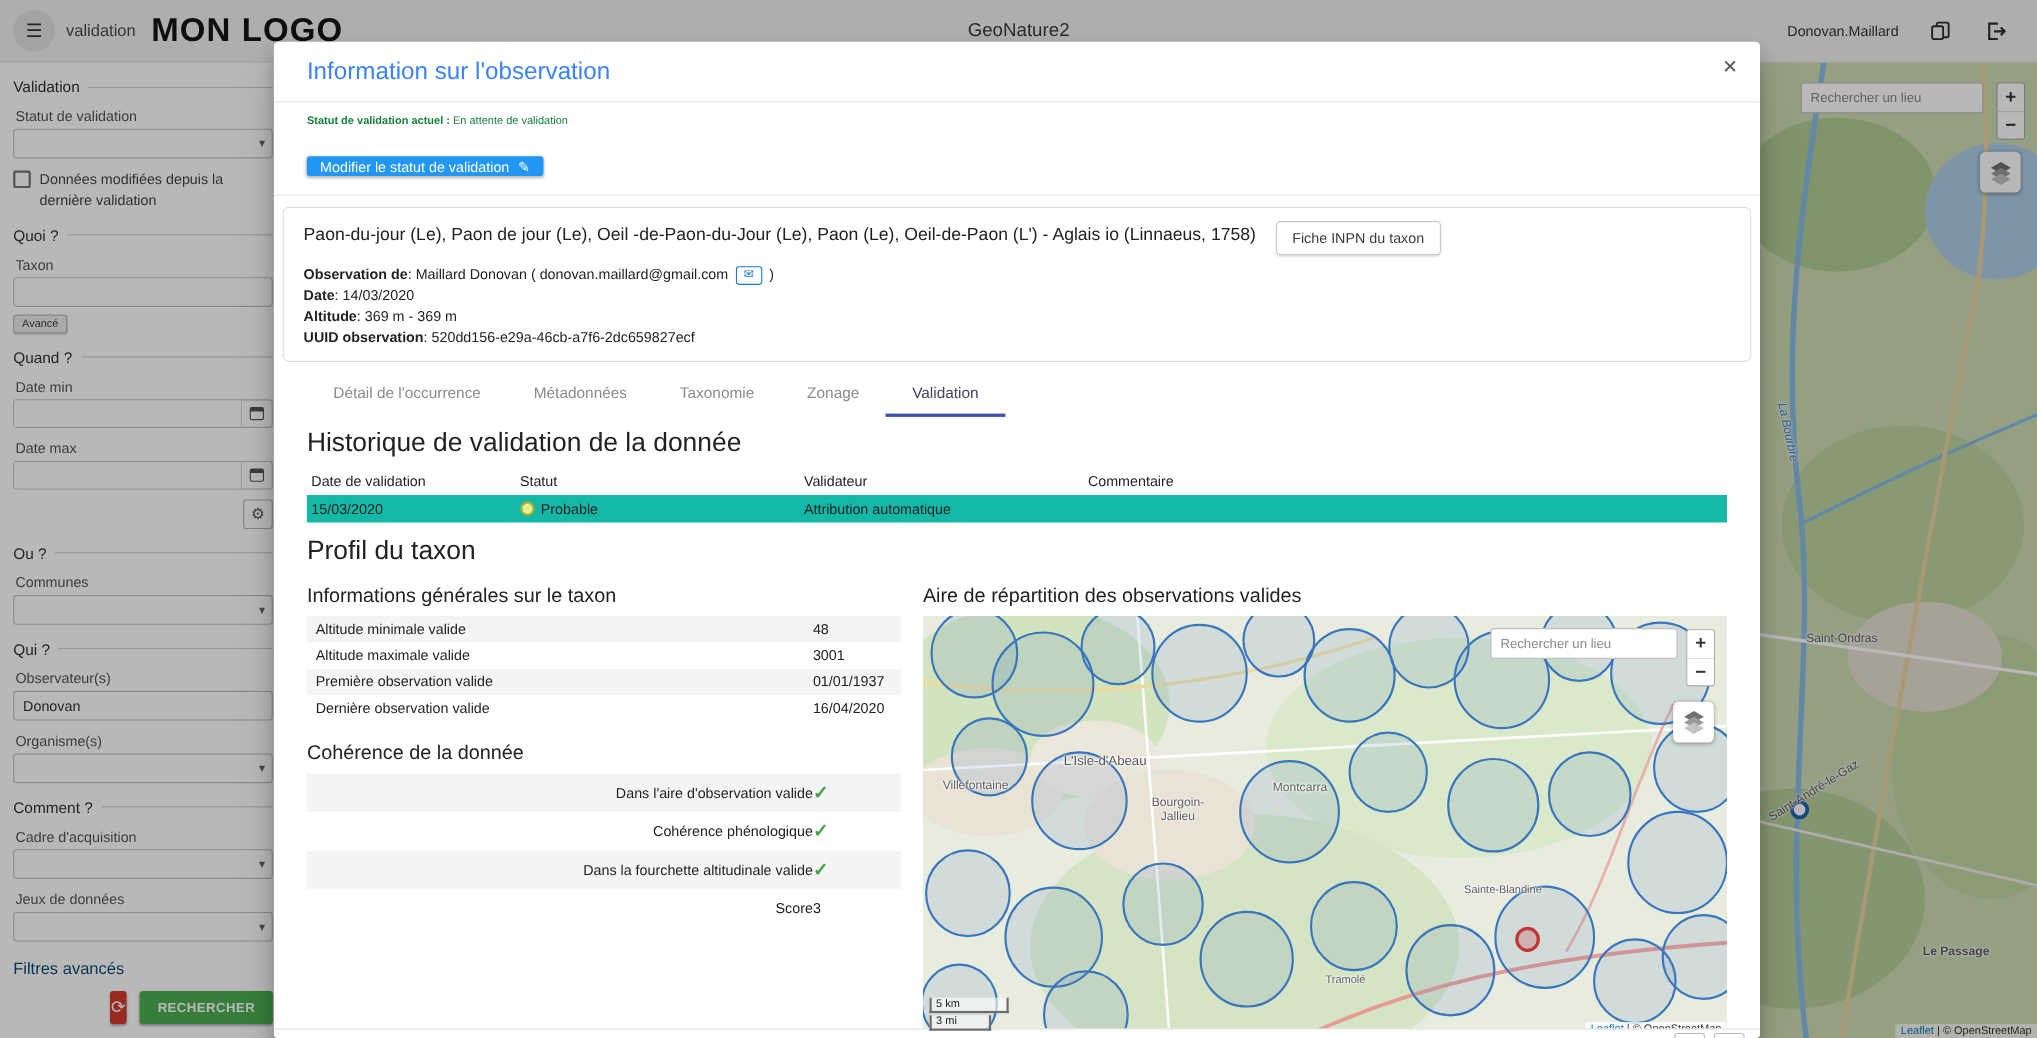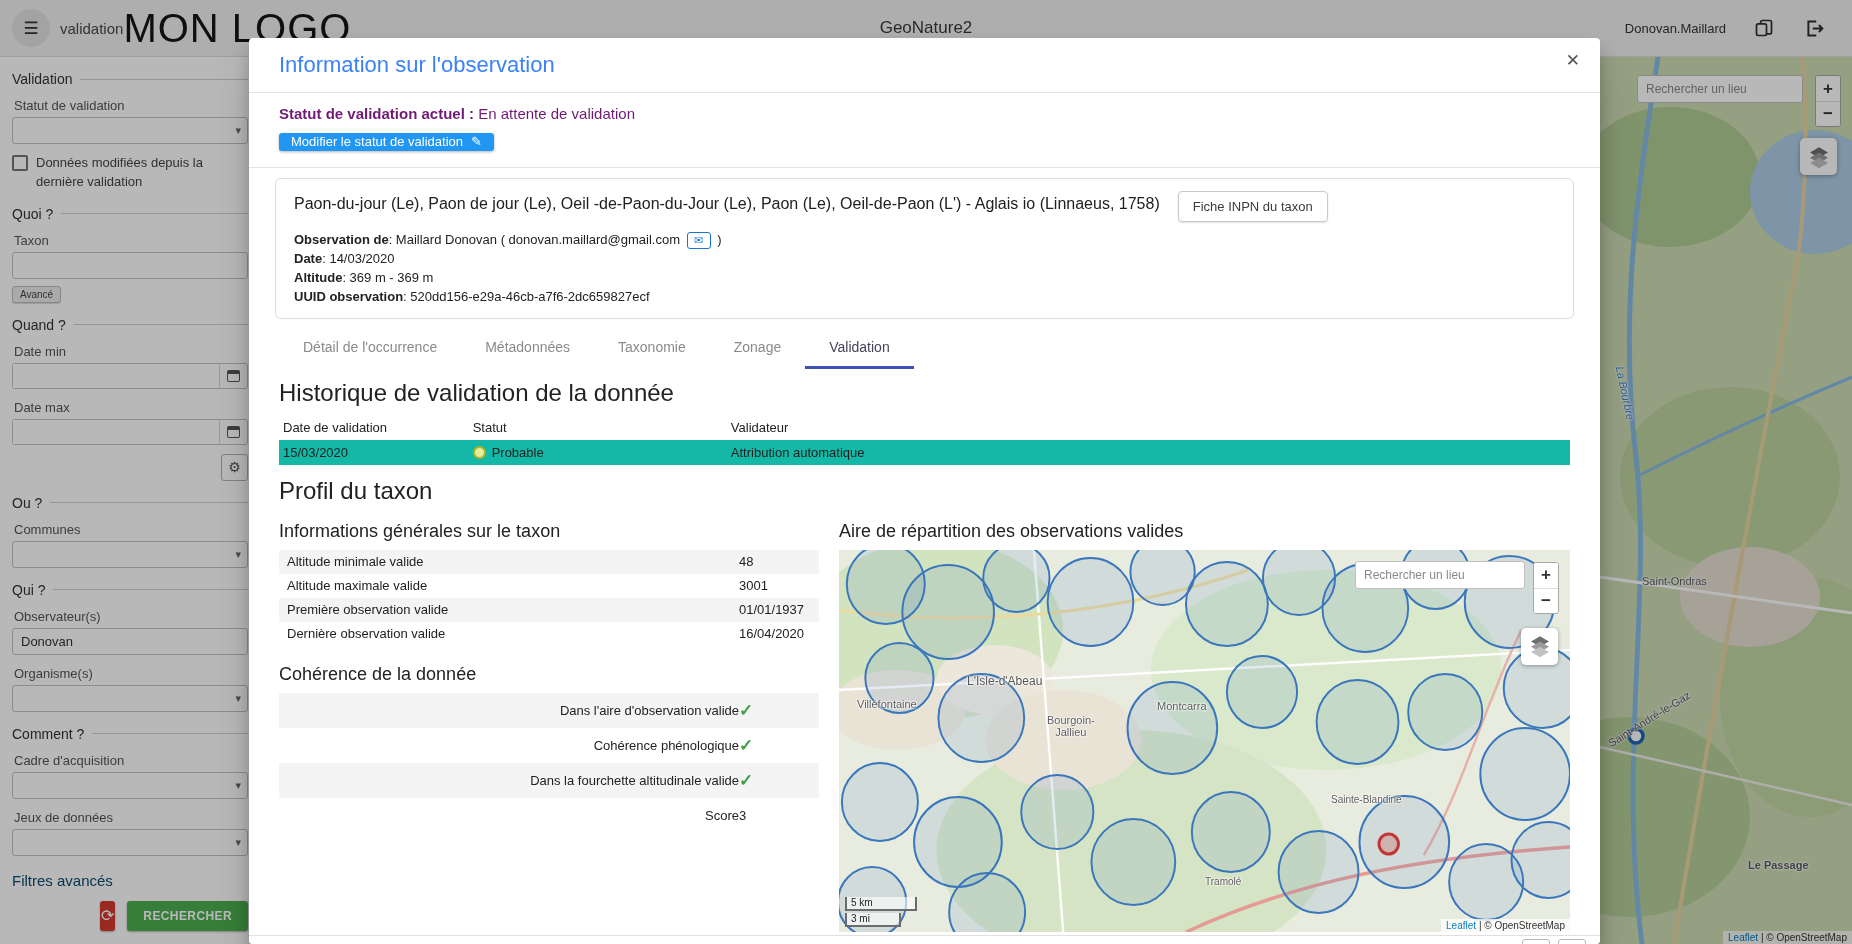--- a/index.html
+++ b/index.html
@@ -7,21 +7,21 @@
   body { font-family: "Liberation Sans", sans-serif; background:#fff; position:relative; }
 
   .viewport { position:relative; width:1852px; height:944px; overflow:hidden; }
 
   
   .topbar { position:absolute; top:0; left:0; width:1852px; height:57px; background:#f2f2f2;
             border-bottom:1px solid #ddd; display:flex; align-items:center; z-index:1; }
   .menu-btn { width:38px; height:38px; border-radius:50%; background:#e2e2e2; border:none;
               margin-left:12px; font-size:17px; color:#333; display:flex; align-items:center; justify-content:center; cursor:pointer; }
   .module-name { font-size:15px; color:#4a4a4a; margin-left:10px; }
-  .logo-text { font-size:40px; color:#151515; letter-spacing:1px; font-weight:400; }
+  .logo-text { font-size:30px; color:#151515; letter-spacing:1px; margin-left:14px; font-weight:700; }
   .app-title { position:absolute; left:0; right:0; text-align:center; font-size:17px; color:#3a3a3a; }
   .topbar-right { margin-left:auto; display:flex; align-items:center; gap:26px; padding-right:26px; z-index:2; }
   .username { font-size:13px; color:#333; }
   .tb-icon { width:24px; height:24px; display:flex; align-items:center; justify-content:center; cursor:pointer; }
 
   
   .sidebar { position:absolute; top:57px; left:0; width:260px; bottom:0; background:#ffffff; padding:10px 12px; z-index:1; }
   .section-header { display:flex; align-items:center; gap:8px; font-size:14px; color:#333; margin-top:14px; }
   .section-header:first-child { margin-top:4px; }
   .section-header::after { content:""; flex:1; height:1px; background:#cfcfcf; }
@@ -74,28 +74,28 @@
   
   .modal { position:absolute; left:249px; top:38px; width:1351px; height:906px; background:#fff; border-radius:4px;
            box-shadow:0 11px 15px rgba(0,0,0,.2), 0 24px 38px rgba(0,0,0,.14); z-index:10; overflow:hidden; }
   .modal-title-bar { padding:14px 30px; position:relative; }
   .modal-title { font-size:22px; color:#3b82f6; font-weight:400; }
   .modal-close { position:absolute; top:12px; right:20px; border:none; background:none; font-size:17px; color:#555; cursor:pointer; }
   .modal-divider { height:1px; background:#e4e4e4; }
   .pad { padding-left:30px; padding-right:30px; }
 
   .statut-section { padding:12px 30px 16px; }
-  .statut-line { font-size:15px; color:#701a75; margin-bottom:10px; }
+  .statut-line { font-size:10px; color:#15803d; margin-bottom:26px; }
   .statut-line .lbl { font-weight:bold; }
   .btn-primary { height:18px; background:#2196f3; color:#fff; border:none; border-radius:3px; font-size:13px;
                  padding:0 12px; display:inline-flex; align-items:center; gap:8px; cursor:pointer;
                  box-shadow:0 1px 3px rgba(0,0,0,.3); font-family:"Liberation Sans", sans-serif; }
   .pencil { font-size:13px; }
 
-  .taxon-card { margin:10px 26px; border:1px solid #dcdcdc; border-radius:6px; padding:12px 18px; }
+  .taxon-card { margin:10px 8px; border:1px solid #dcdcdc; border-radius:6px; padding:12px 18px; }
   .card-head { display:flex; align-items:flex-start; justify-content:flex-start; gap:18px; margin-bottom:8px; }
   .card-title { font-size:16px; color:#212121; line-height:26px; }
   .btn-outline { background:#fff; border:1px solid #c9c9c9; border-radius:4px; color:#3c3c3c; font-size:13px;
                  padding:7px 14px; cursor:pointer; white-space:nowrap; box-shadow:0 1px 2px rgba(0,0,0,.12);
                  font-family:"Liberation Sans", sans-serif; }
   .card-line { font-size:13px; color:#222; line-height:19px; }
   .card-line .lbl { font-weight:bold; }
   .mail-btn { display:inline-flex; align-items:center; justify-content:center; width:24px; height:17px;
               border:1px solid #1976d2; border-radius:3px; color:#1976d2; font-size:11px; vertical-align:middle;
               margin:0 3px; cursor:pointer; background:#fff; }
@@ -347,20 +347,21 @@
       <div class="tab active">Validation</div>
     </div>
 
     <h2 class="sect">Historique de validation de la donnée</h2>
 
     <div class="htable pad">
       <div class="hrow head">
         <div class="hc1">Date de validation</div>
         <div class="hc2">Statut</div>
         <div class="hc3">Validateur</div>
+        <div class="hc4">Commentaire</div>
       </div>
       <div class="hrow data">
         <div class="hc1">15/03/2020</div>
         <div class="hc2">
           <span class="status-dot"></span>
           <span>Probable</span>
         </div>
         <div class="hc3">Attribution automatique</div>
         <div class="hc4"></div>
       </div>

